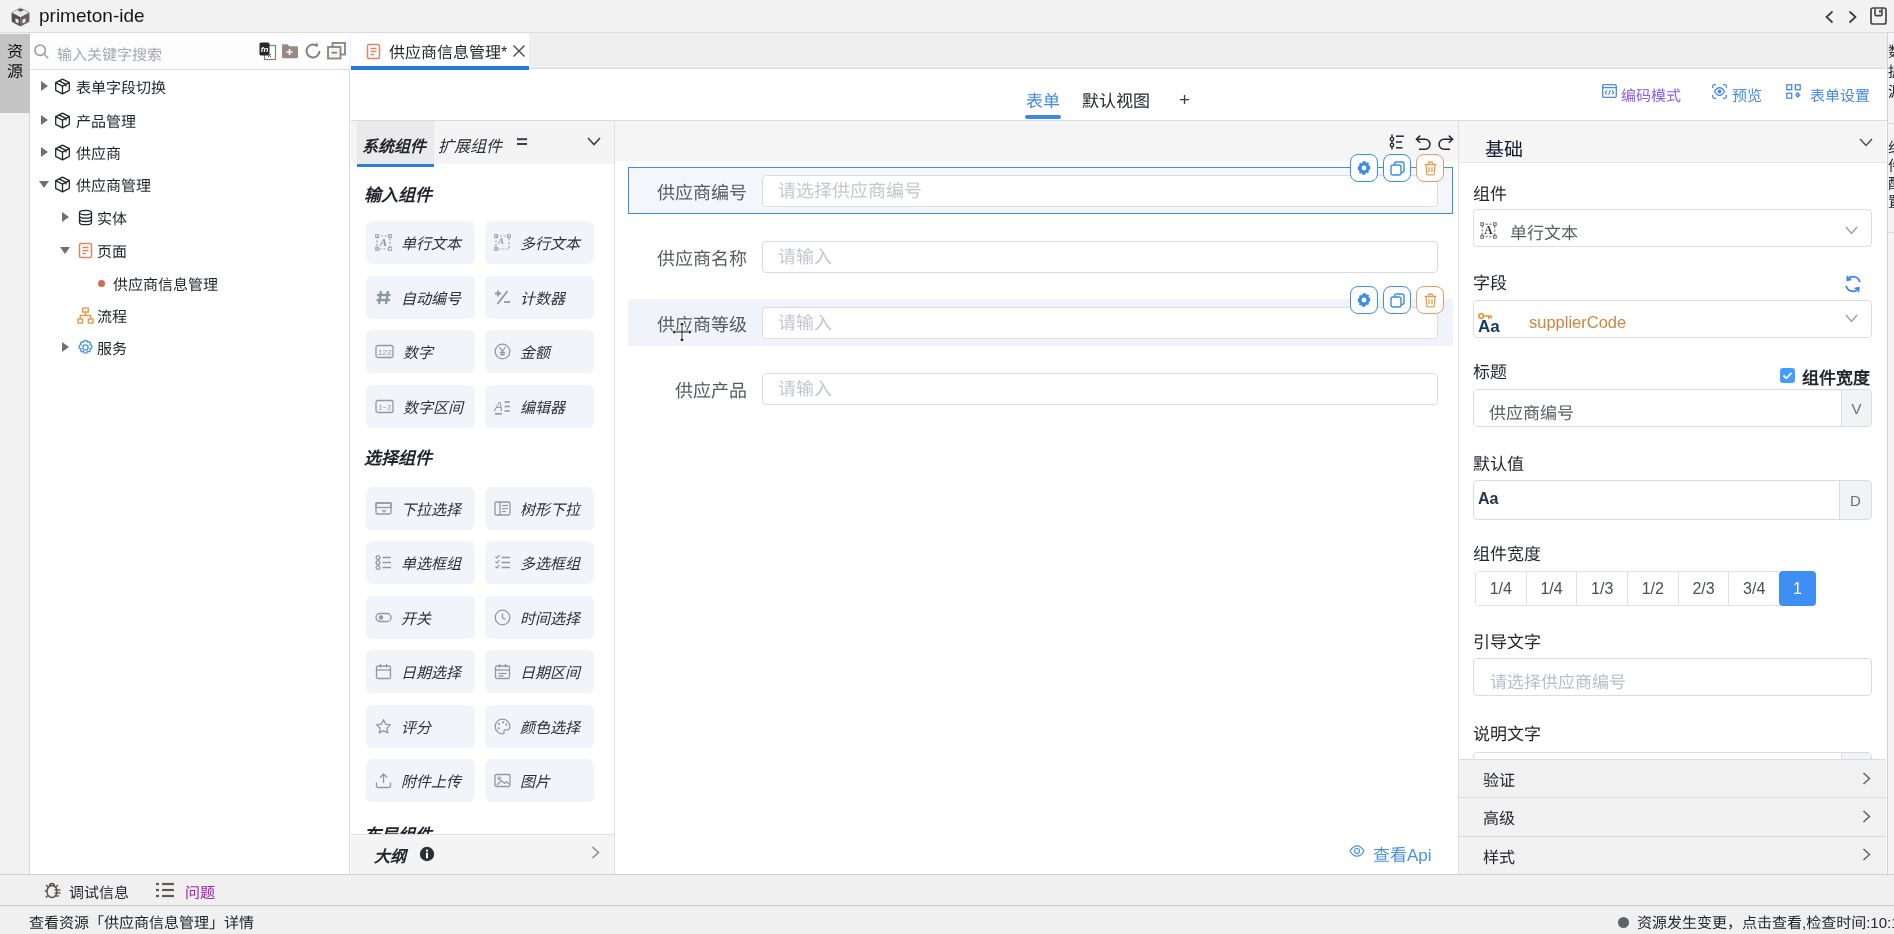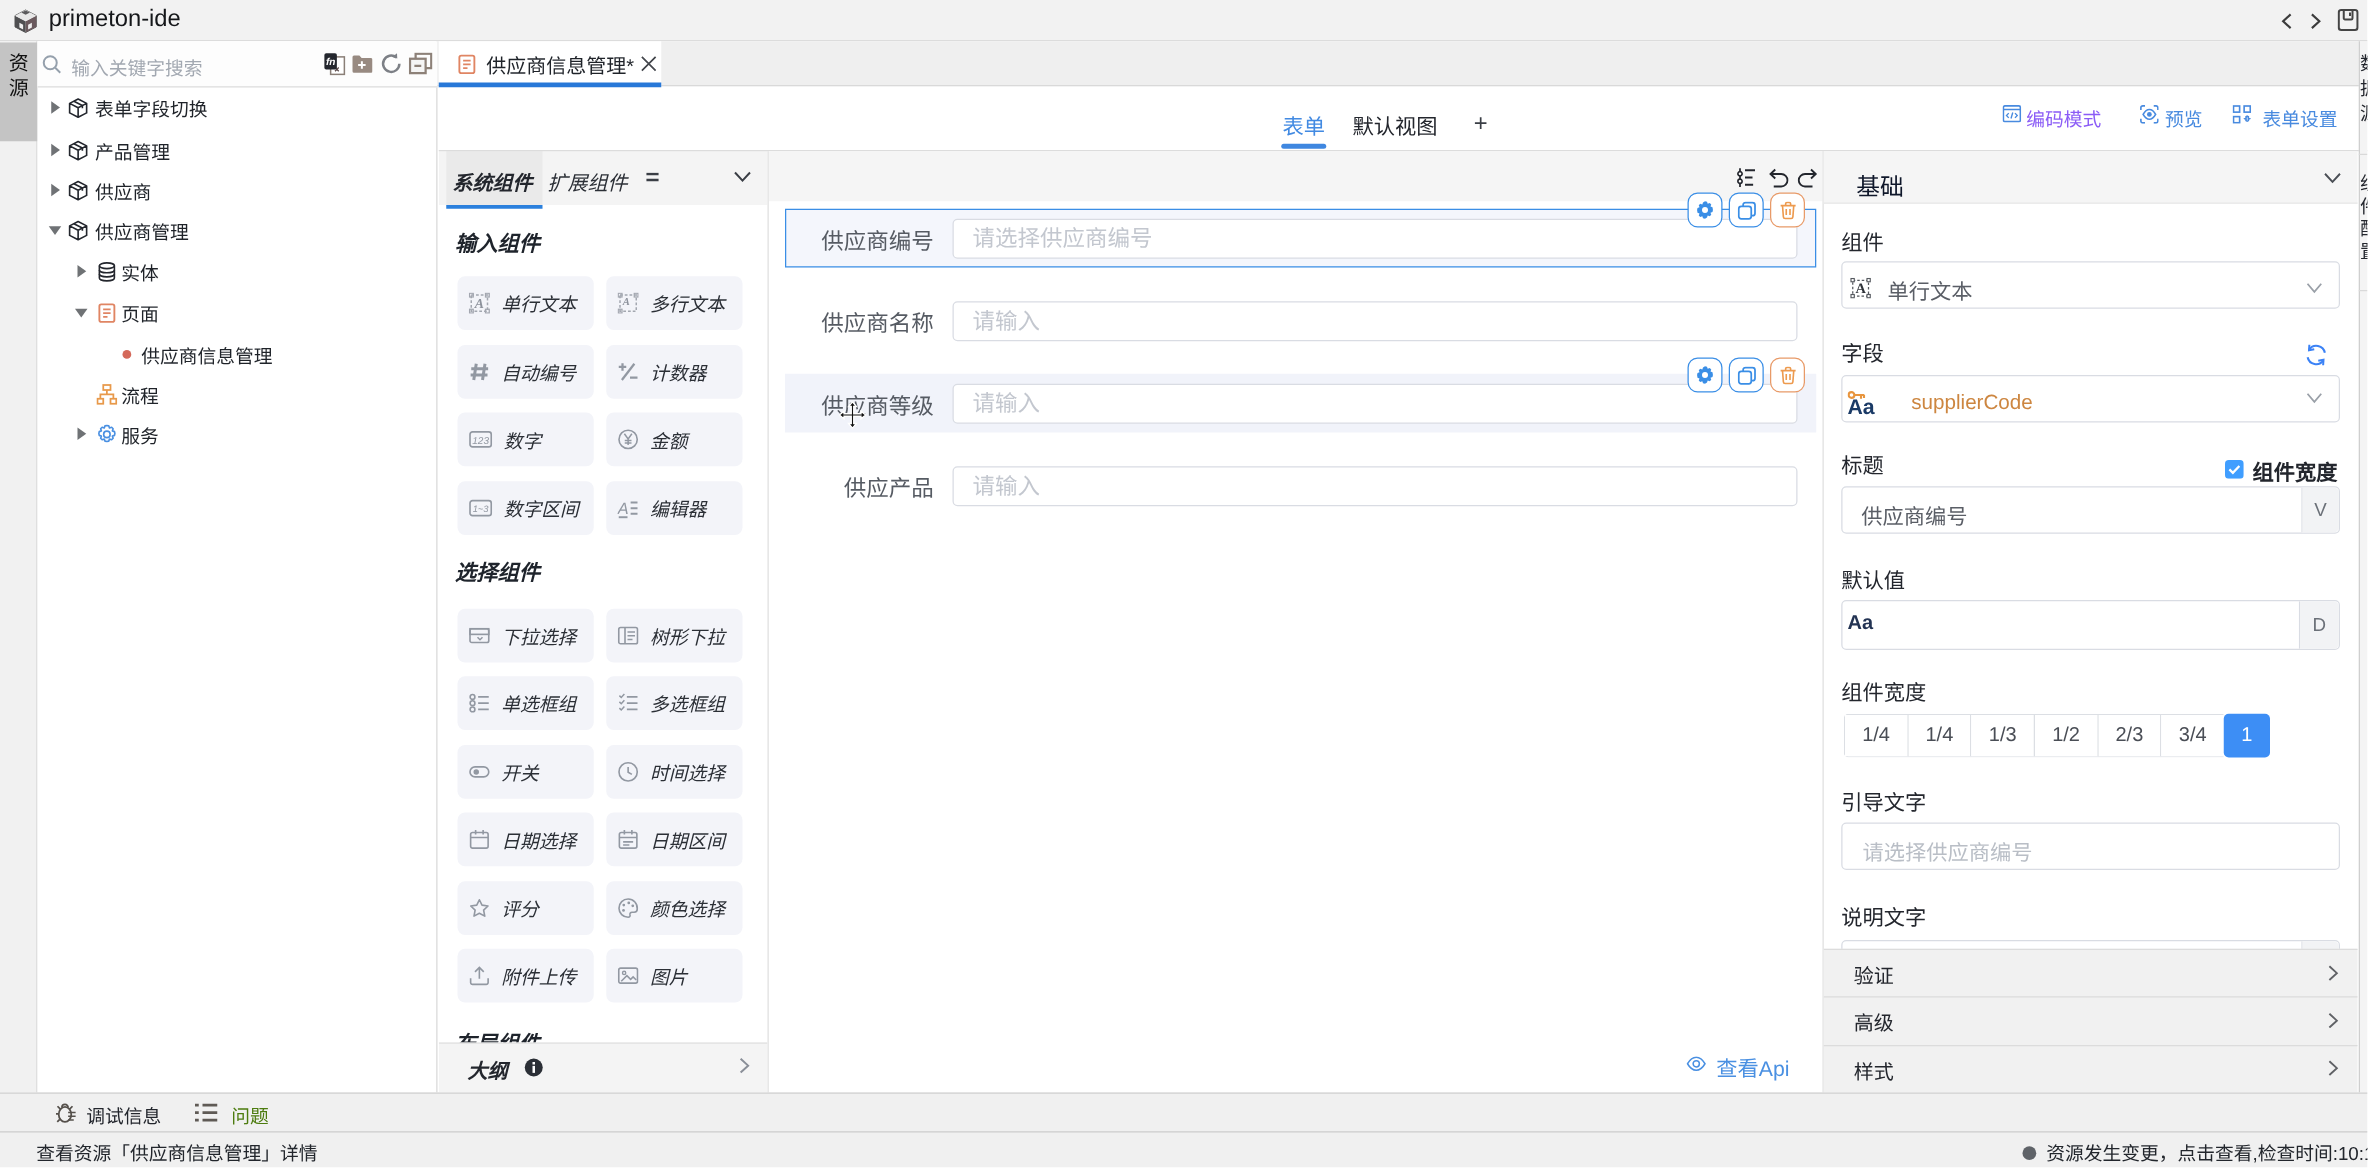--- a/index.html
+++ b/index.html
@@ -687,21 +687,21 @@
   <svg class="abs" style="left:156px;top:882px" width="18" height="16" viewBox="0 0 18 16">
       <g stroke="#5f5a55" stroke-width="2.2">
         <line x1="0" y1="2" x2="3" y2="2"></line>
         <line x1="0" y1="8" x2="3" y2="8"></line>
         <line x1="0" y1="14" x2="3" y2="14"></line>
         <line x1="6" y1="2" x2="18" y2="2"></line>
         <line x1="6" y1="8" x2="18" y2="8"></line>
         <line x1="6" y1="14" x2="18" y2="14"></line>
       </g>
     </svg>
-  <div class="abs" style="left:185px;top:881px;font-size:15px;color:#4d7c0f">问题</div>
+  <div class="abs" style="left:185px;top:881px;font-size:15px;color:#a21caf">问题</div>
   <div id="statusbar" class="abs"></div>
   <div class="abs" style="left:29px;top:911px;font-size:15px;color:#22262c">查看资源「供应商信息管理」详情</div>
   <div class="abs" style="left:1618px;top:917px;width:11px;height:11px;border-radius:50%;background:#5f6368"></div>
   <div class="abs" style="left:1637px;top:911px;font-size:15px;color:#22262c;white-space:nowrap">资源发生变更，点击查看,检查时间:10:10</div>
 
   <svg class="abs" style="left:9px;top:5px" width="23" height="24" viewBox="0 0 23 24">
     <path d="M11.5 3 L20 7.5 V16.5 L11.5 21 L3 16.5 V7.5 Z" fill="#ececec" stroke="#555" stroke-width="0.8"></path>
     <path d="M11.5 12 L20 7.5 V16.5 L11.5 21 Z" fill="#6b5a5e"></path>
     <path d="M11.5 12 L3 7.5 V16.5 L11.5 21 Z" fill="#4f4f51"></path>
     <path d="M11.5 3 L20 7.5 L11.5 12 L3 7.5 Z" fill="#e8e8e8"></path>

